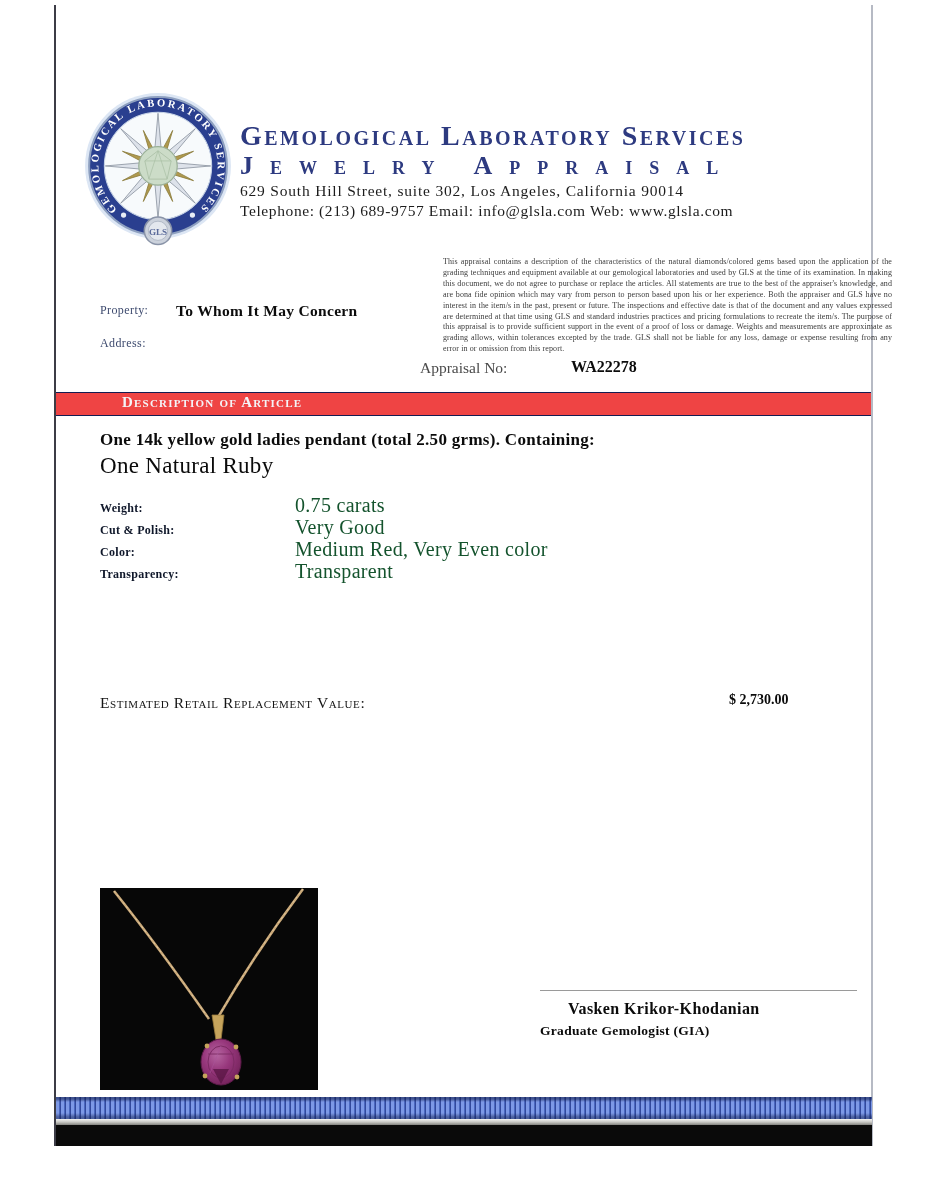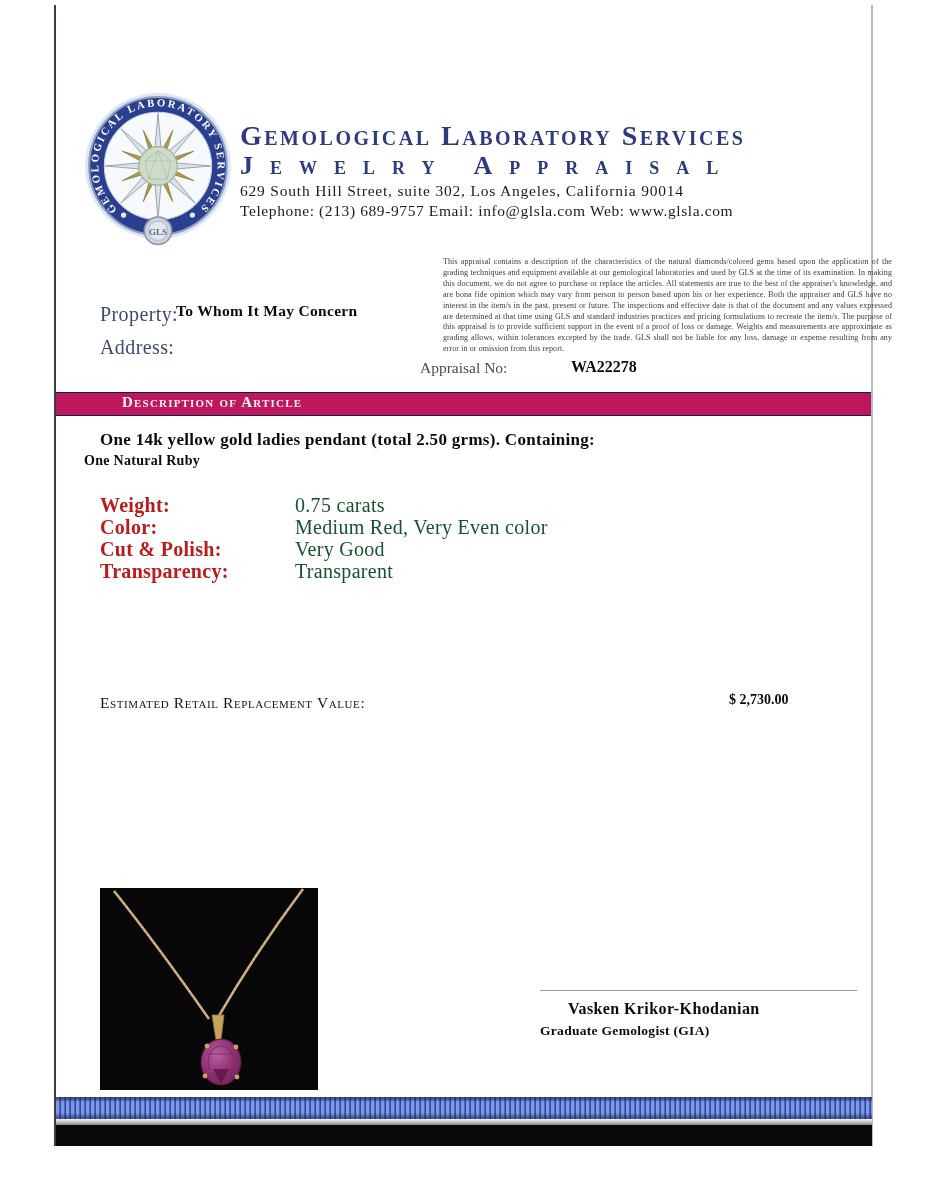--- a/index.html
+++ b/index.html
@@ -14,43 +14,43 @@
   
   #logo{left:82px;top:90px;width:152px;height:158px;}
   #org-name{left:240px;top:120px;font-variant:small-caps;font-weight:bold;font-size:28px;
             letter-spacing:2.5px;color:#2d3a80;white-space:nowrap;}
   #doc-type{left:240px;top:151px;font-variant:small-caps;font-weight:bold;font-size:26px;
             letter-spacing:17px;color:#2d3a80;white-space:nowrap;}
   #addr-line{left:240px;top:182px;font-size:15.5px;letter-spacing:.8px;color:#1c1c1c;white-space:nowrap;}
   #contact-line{left:240px;top:202px;font-size:15.5px;letter-spacing:.6px;color:#1c1c1c;white-space:nowrap;}
 
   
-  .field-label{color:#3d4a6e;font-size:20px;letter-spacing:.4px;}
+  .field-label{color:#3d4a6e;font-size:12px;letter-spacing:.4px;}
   .field-value{color:#0c0c0c;font-weight:bold;font-size:15.5px;letter-spacing:.3px;}
   #property-label{left:100px;top:303px;}
   #property-value{left:176px;top:302px;}
   #address-label{left:100px;top:336px;}
   #address-value{left:176px;top:335px;}
   #disclaimer{left:420px;top:257px;width:449px;font-size:8px;line-height:10.9px;
               text-align:justify;color:#3a3a3a;letter-spacing:.1px;margin-left:23px;}
   #appraisal-label{left:420px;top:359px;color:#4a4a4a;font-size:15.5px;}
   #appraisal-value{left:527px;top:358px;font-weight:bold;font-size:16px;color:#0c0c0c;margin-left:44px;}
 
   
-  #banner{left:56px;top:392px;width:815px;height:22px;background:#be185d;
+  #banner{left:56px;top:392px;width:815px;height:22px;background:#ef4444;
           border-top:1px solid #151c52;border-bottom:1px solid #151c52;}
   #banner-text{left:66px;top:1px;position:absolute;color:#f4f4f8;font-variant:small-caps;
                font-weight:bold;font-size:15px;letter-spacing:1.2px;}
 
   
   #desc-line1{left:100px;top:430px;font-weight:bold;font-size:17px;letter-spacing:.3px;color:#0b0b0b;white-space:nowrap;}
-  #desc-line2{left:84px;top:453px;font-weight:bold;font-size:14px;letter-spacing:.3px;color:#0b0b0b;}
+  #desc-line2{left:100px;top:453px;font-weight:normal;font-size:23px;letter-spacing:.3px;color:#0b0b0b;}
   #attrs{left:100px;top:494px;width:560px;}
   .attr-row{display:flex;height:22px;align-items:baseline;}
-  .attr-label{width:195px;color:#b91c1c;font-weight:bold;font-size:20px;letter-spacing:.3px;}
+  .attr-label{width:195px;color:#0f172a;font-weight:bold;font-size:12px;letter-spacing:.3px;}
   .attr-value{color:#14532d;font-weight:normal;font-size:20px;letter-spacing:.3px;}
 
   
   #valuation-label{left:100px;top:694px;font-variant:small-caps;font-size:15.5px;
                    letter-spacing:.6px;color:#151515;}
   #valuation-value{left:729px;top:692px;font-weight:bold;font-size:14px;color:#0b0b0b;}
 
   
   #photo{left:100px;top:888px;width:218px;height:202px;background:#050505;}
 
@@ -126,26 +126,26 @@
 
   <div class="abs" id="desc-line1">One 14k yellow gold ladies pendant (total 2.50 grms). Containing:</div>
   <div class="abs" id="desc-line2">One Natural Ruby</div>
 
   <div class="abs" id="attrs">
     <div class="attr-row">
       <span class="attr-label">Weight:</span>
       <span class="attr-value">0.75 carats</span>
     </div>
     <div class="attr-row">
+      <span class="attr-label">Cut  &amp;  Polish:</span>
+      <span class="attr-value">Very Good</span>
+    </div>
+    <div class="attr-row">
       <span class="attr-label">Color:</span>
       <span class="attr-value">Medium Red, Very Even color</span>
-    </div>
-    <div class="attr-row">
-      <span class="attr-label">Cut  &amp;  Polish:</span>
-      <span class="attr-value">Very Good</span>
     </div>
     <div class="attr-row">
       <span class="attr-label">Transparency:</span>
       <span class="attr-value">Transparent</span>
     </div>
   </div>
 
   <div class="abs" id="valuation-label">Estimated Retail Replacement Value:</div>
   <div class="abs" id="valuation-value">$ 2,730.00</div>
 

